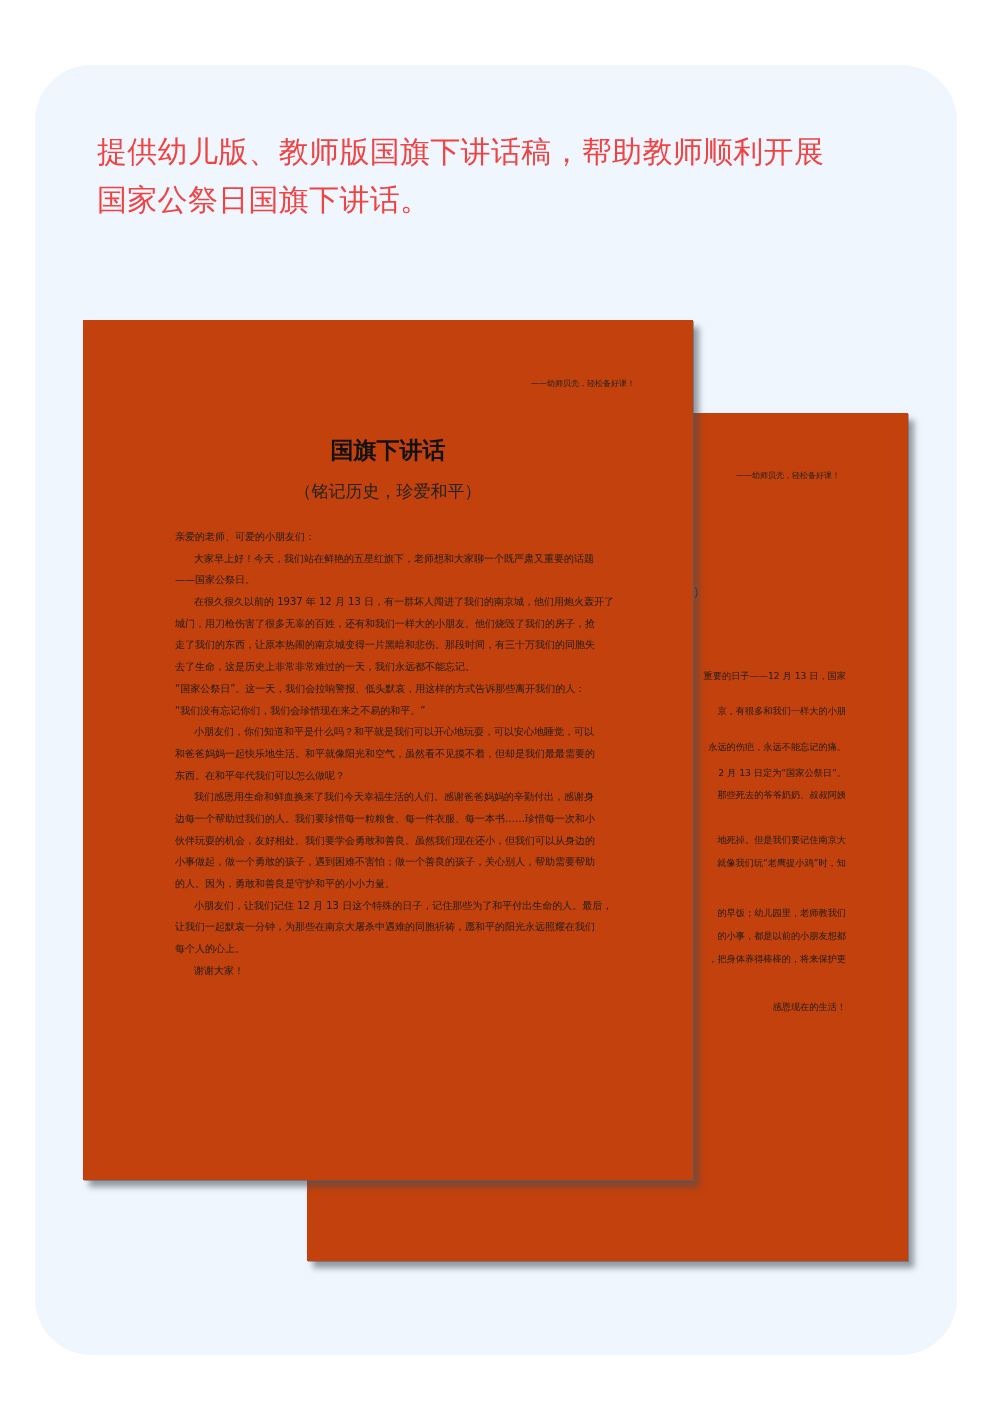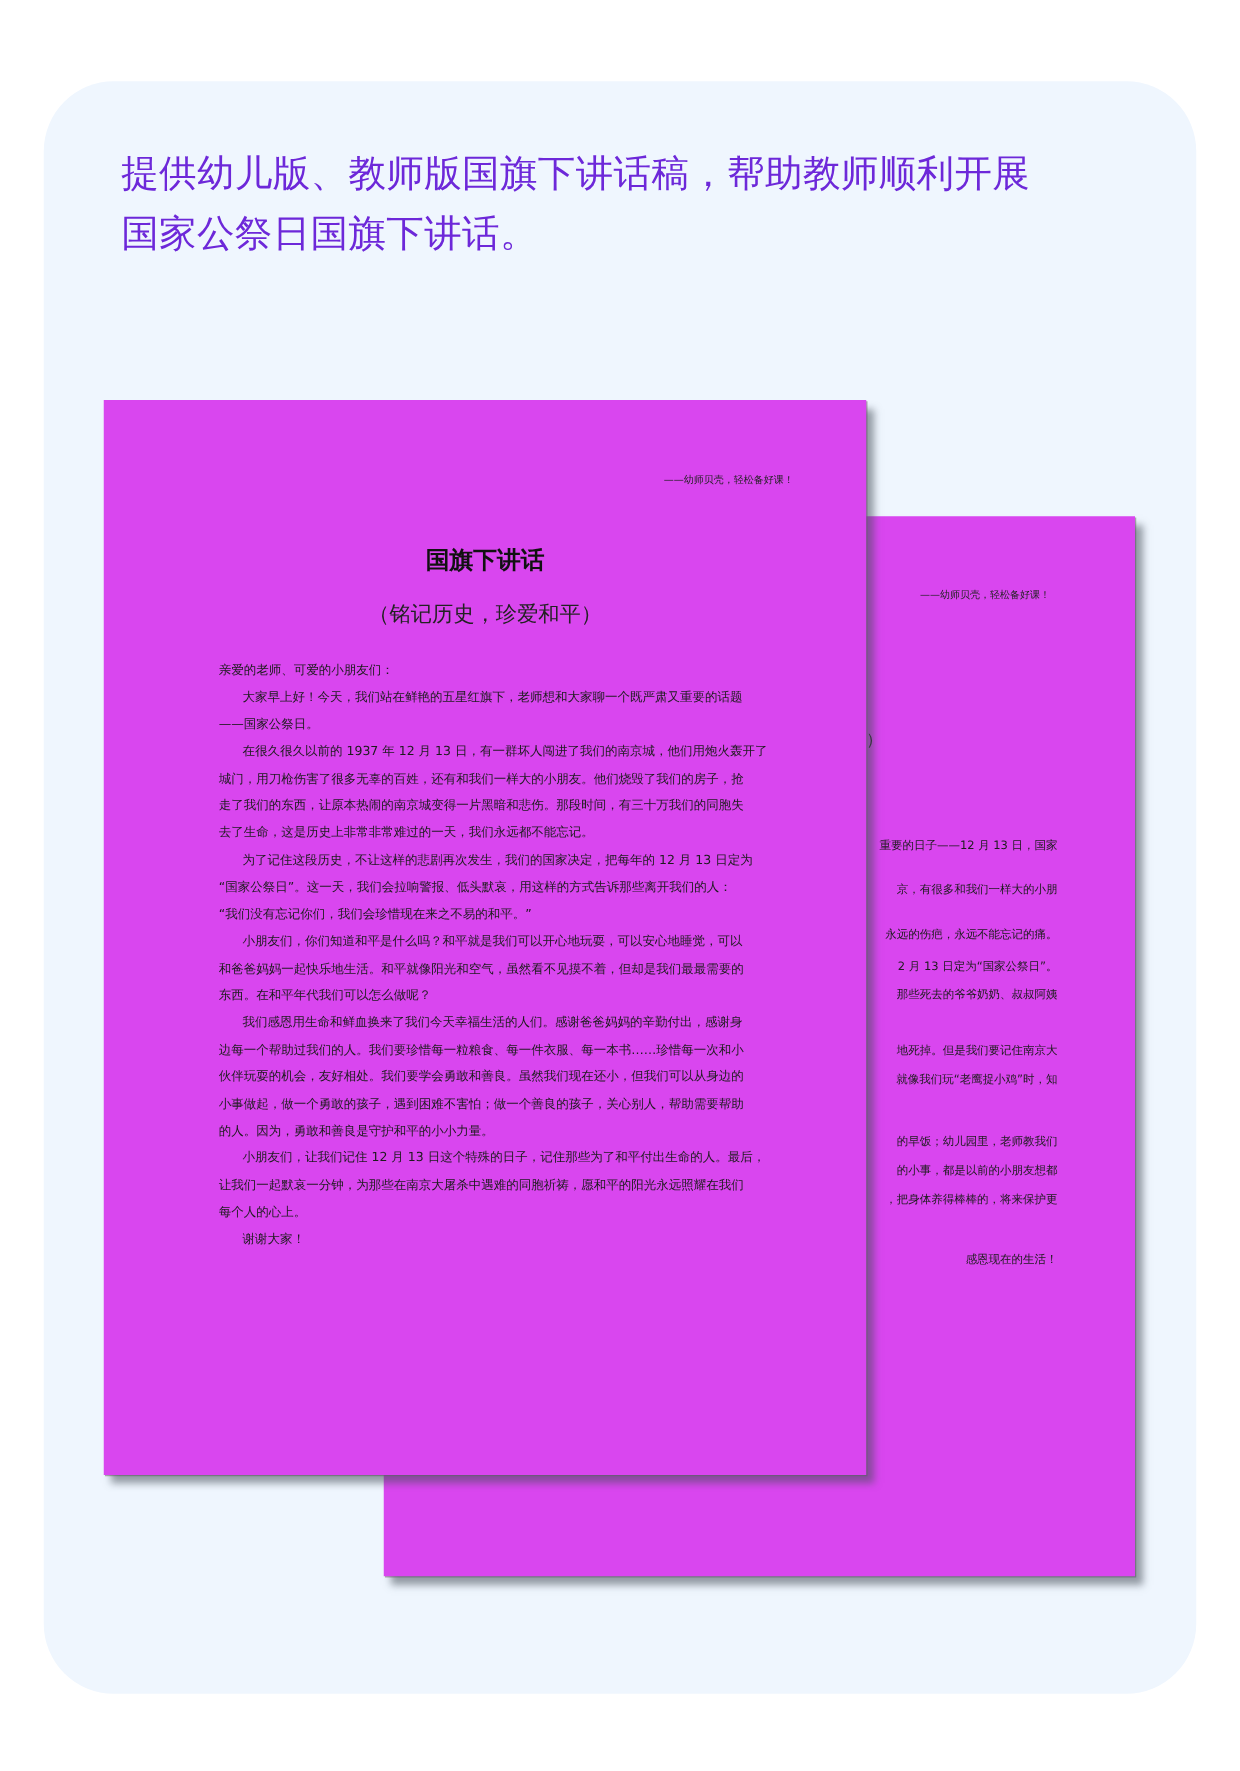--- a/index.html
+++ b/index.html
@@ -4,40 +4,40 @@
 <style>
   * { box-sizing: border-box; margin: 0; padding: 0; }
   html, body { width: 992px; height: 1417px; background: #ffffff; overflow: hidden; }
   body { position: relative; font-family: "DejaVu Sans", "Liberation Sans", sans-serif; color: #1a1a1a; }
 
   .card {
     position: absolute; left: 35px; top: 65px; width: 922px; height: 1290px;
     background: #eff6fe; border-radius: 56px;
   }
   .headline {
-    position: absolute; left: 97px; top: 116px; width: 800px;
-    font-size: 30px; line-height: 48px; color: #6d28d9; letter-spacing: 0.3px;
+    position: absolute; left: 97px; top: 128px; width: 800px;
+    font-size: 30px; line-height: 48px; color: #ef4444; letter-spacing: 0.3px;
   }
 
   .page {
-    position: absolute; background: #d946ef; overflow: hidden;
+    position: absolute; background: #c2410c; overflow: hidden;
     box-shadow: 6px 7px 6px rgba(70,78,90,0.55), 1px 1px 0 rgba(120,120,120,0.6);
   }
   .page-back  { left: 307px; top: 413px; width: 601px; height: 848px; }
   .page-front { left: 83px;  top: 320px; width: 610px; height: 860px; }
 
   .tagline {
     position: absolute; font-size: 8px; color: #222; white-space: nowrap;
   }
   .page-front .tagline { right: 58px; top: 58px; }
   .page-back  .tagline { right: 68px; top: 57px; }
 
   .doc-title {
     position: absolute; left: 0; width: 100%; text-align: center;
-    font-size: 19px; font-weight: bold; color: #111;
+    font-size: 23px; font-weight: bold; color: #111;
   }
   .page-front .doc-title { top: 115px; }
   .doc-subtitle {
     position: absolute; left: 0; width: 100%; text-align: center;
     font-size: 17px; color: #222;
   }
   .page-front .doc-subtitle { top: 160px; }
 
   .body-text {
     position: absolute; left: 92px; top: 206px; width: 460px;
@@ -86,21 +86,20 @@
   <div class="doc-title">国旗下讲话</div>
   <div class="doc-subtitle">（铭记历史，珍爱和平）</div>
   <div class="body-text" id="front-body">
       <div class="line">亲爱的老师、可爱的小朋友们：</div>
       <div class="line indent">大家早上好！今天，我们站在鲜艳的五星红旗下，老师想和大家聊一个既严肃又重要的话题</div>
       <div class="line">——国家公祭日。</div>
       <div class="line indent">在很久很久以前的 1937 年 12 月 13 日，有一群坏人闯进了我们的南京城，他们用炮火轰开了</div>
       <div class="line">城门，用刀枪伤害了很多无辜的百姓，还有和我们一样大的小朋友。他们烧毁了我们的房子，抢</div>
       <div class="line">走了我们的东西，让原本热闹的南京城变得一片黑暗和悲伤。那段时间，有三十万我们的同胞失</div>
       <div class="line">去了生命，这是历史上非常非常难过的一天，我们永远都不能忘记。</div>
-      <div class="line indent">为了记住这段历史，不让这样的悲剧再次发生，我们的国家决定，把每年的 12 月 13 日定为</div>
       <div class="line">“国家公祭日”。这一天，我们会拉响警报、低头默哀，用这样的方式告诉那些离开我们的人：</div>
       <div class="line">“我们没有忘记你们，我们会珍惜现在来之不易的和平。”</div>
       <div class="line indent">小朋友们，你们知道和平是什么吗？和平就是我们可以开心地玩耍，可以安心地睡觉，可以</div>
       <div class="line">和爸爸妈妈一起快乐地生活。和平就像阳光和空气，虽然看不见摸不着，但却是我们最最需要的</div>
       <div class="line">东西。在和平年代我们可以怎么做呢？</div>
       <div class="line indent">我们感恩用生命和鲜血换来了我们今天幸福生活的人们。感谢爸爸妈妈的辛勤付出，感谢身</div>
       <div class="line">边每一个帮助过我们的人。我们要珍惜每一粒粮食、每一件衣服、每一本书……珍惜每一次和小</div>
       <div class="line">伙伴玩耍的机会，友好相处。我们要学会勇敢和善良。虽然我们现在还小，但我们可以从身边的</div>
       <div class="line">小事做起，做一个勇敢的孩子，遇到困难不害怕；做一个善良的孩子，关心别人，帮助需要帮助</div>
       <div class="line">的人。因为，勇敢和善良是守护和平的小小力量。</div>

